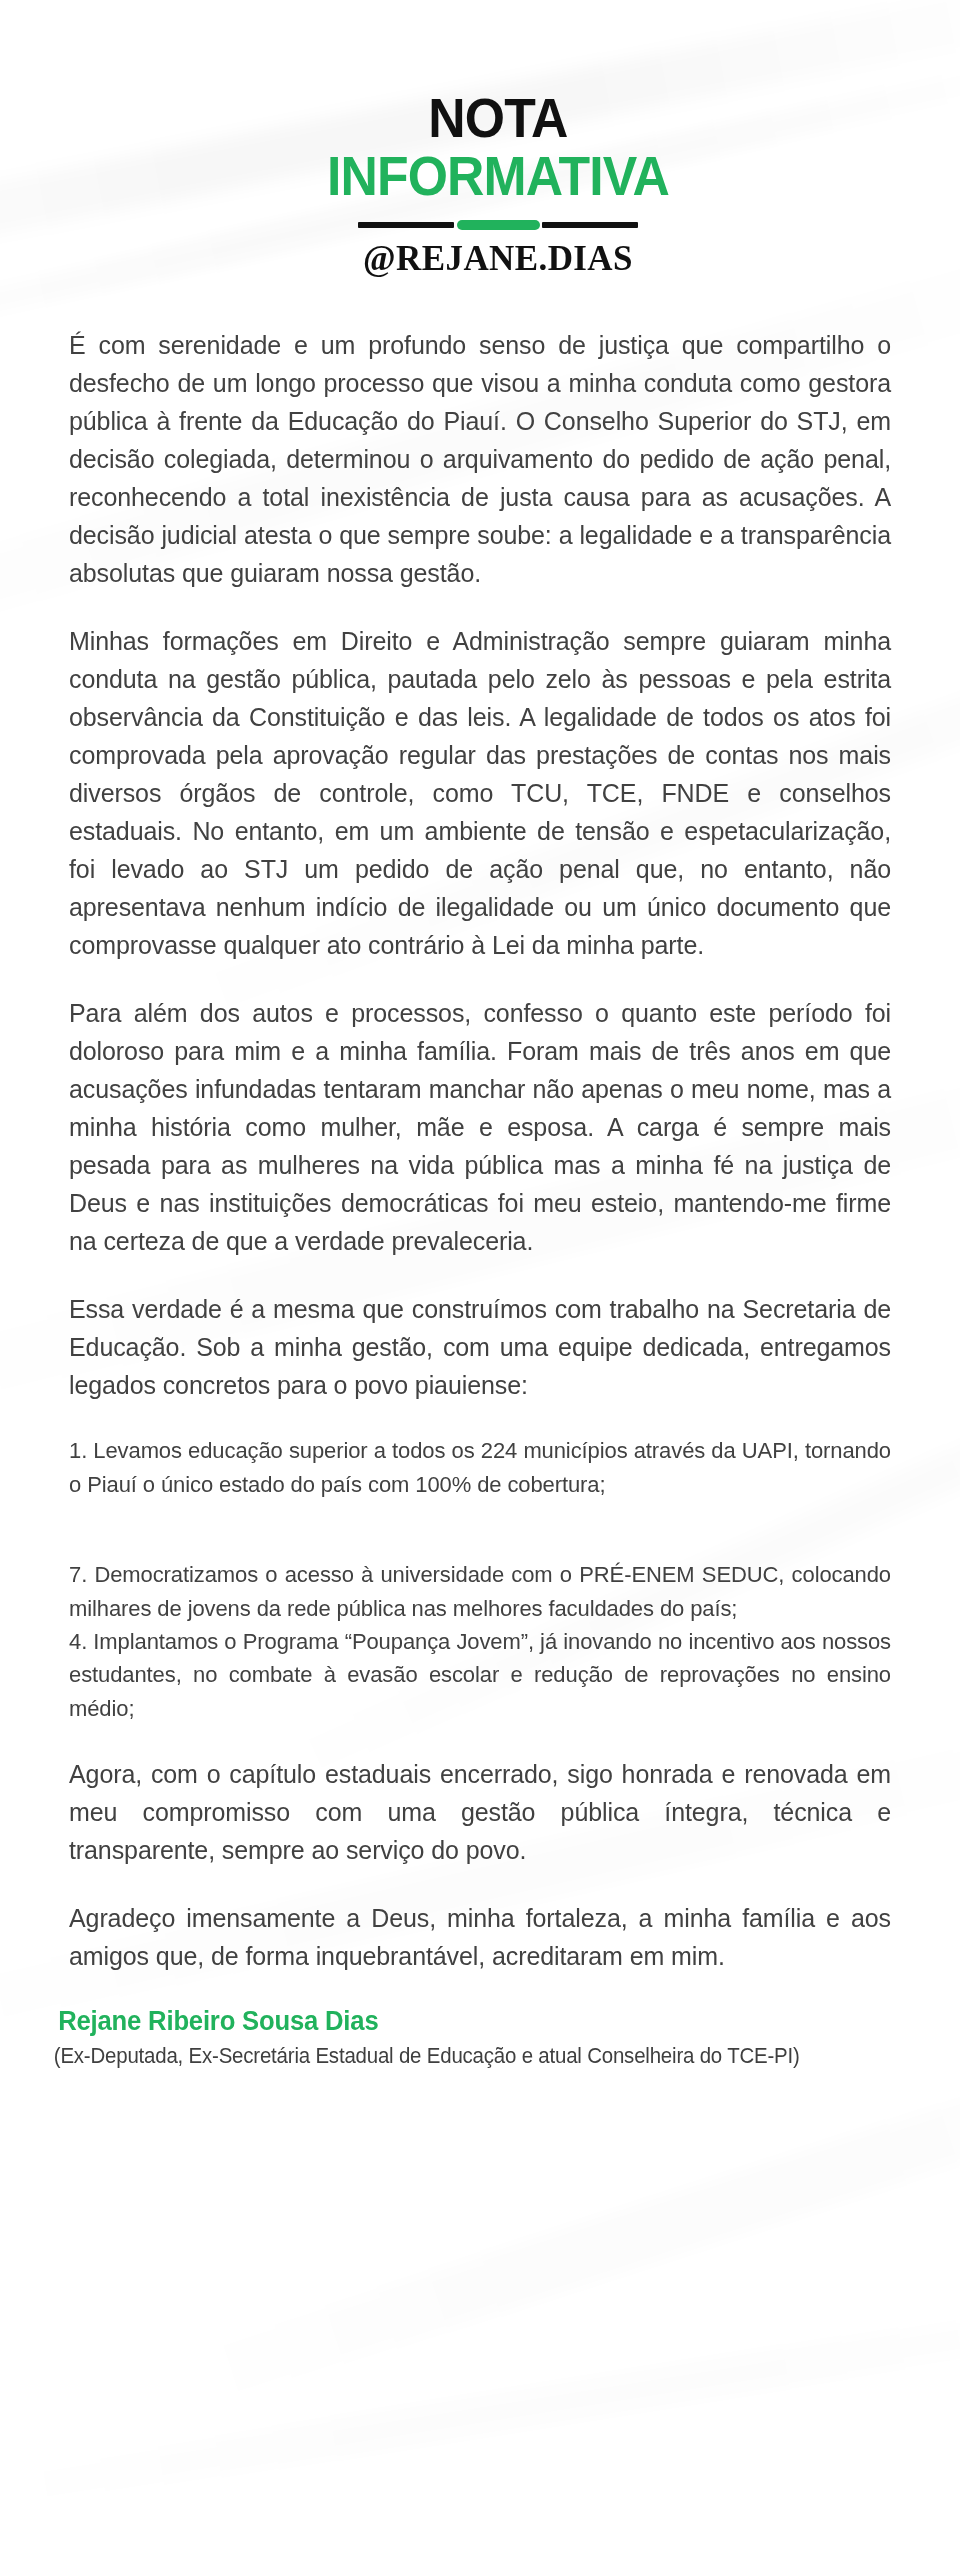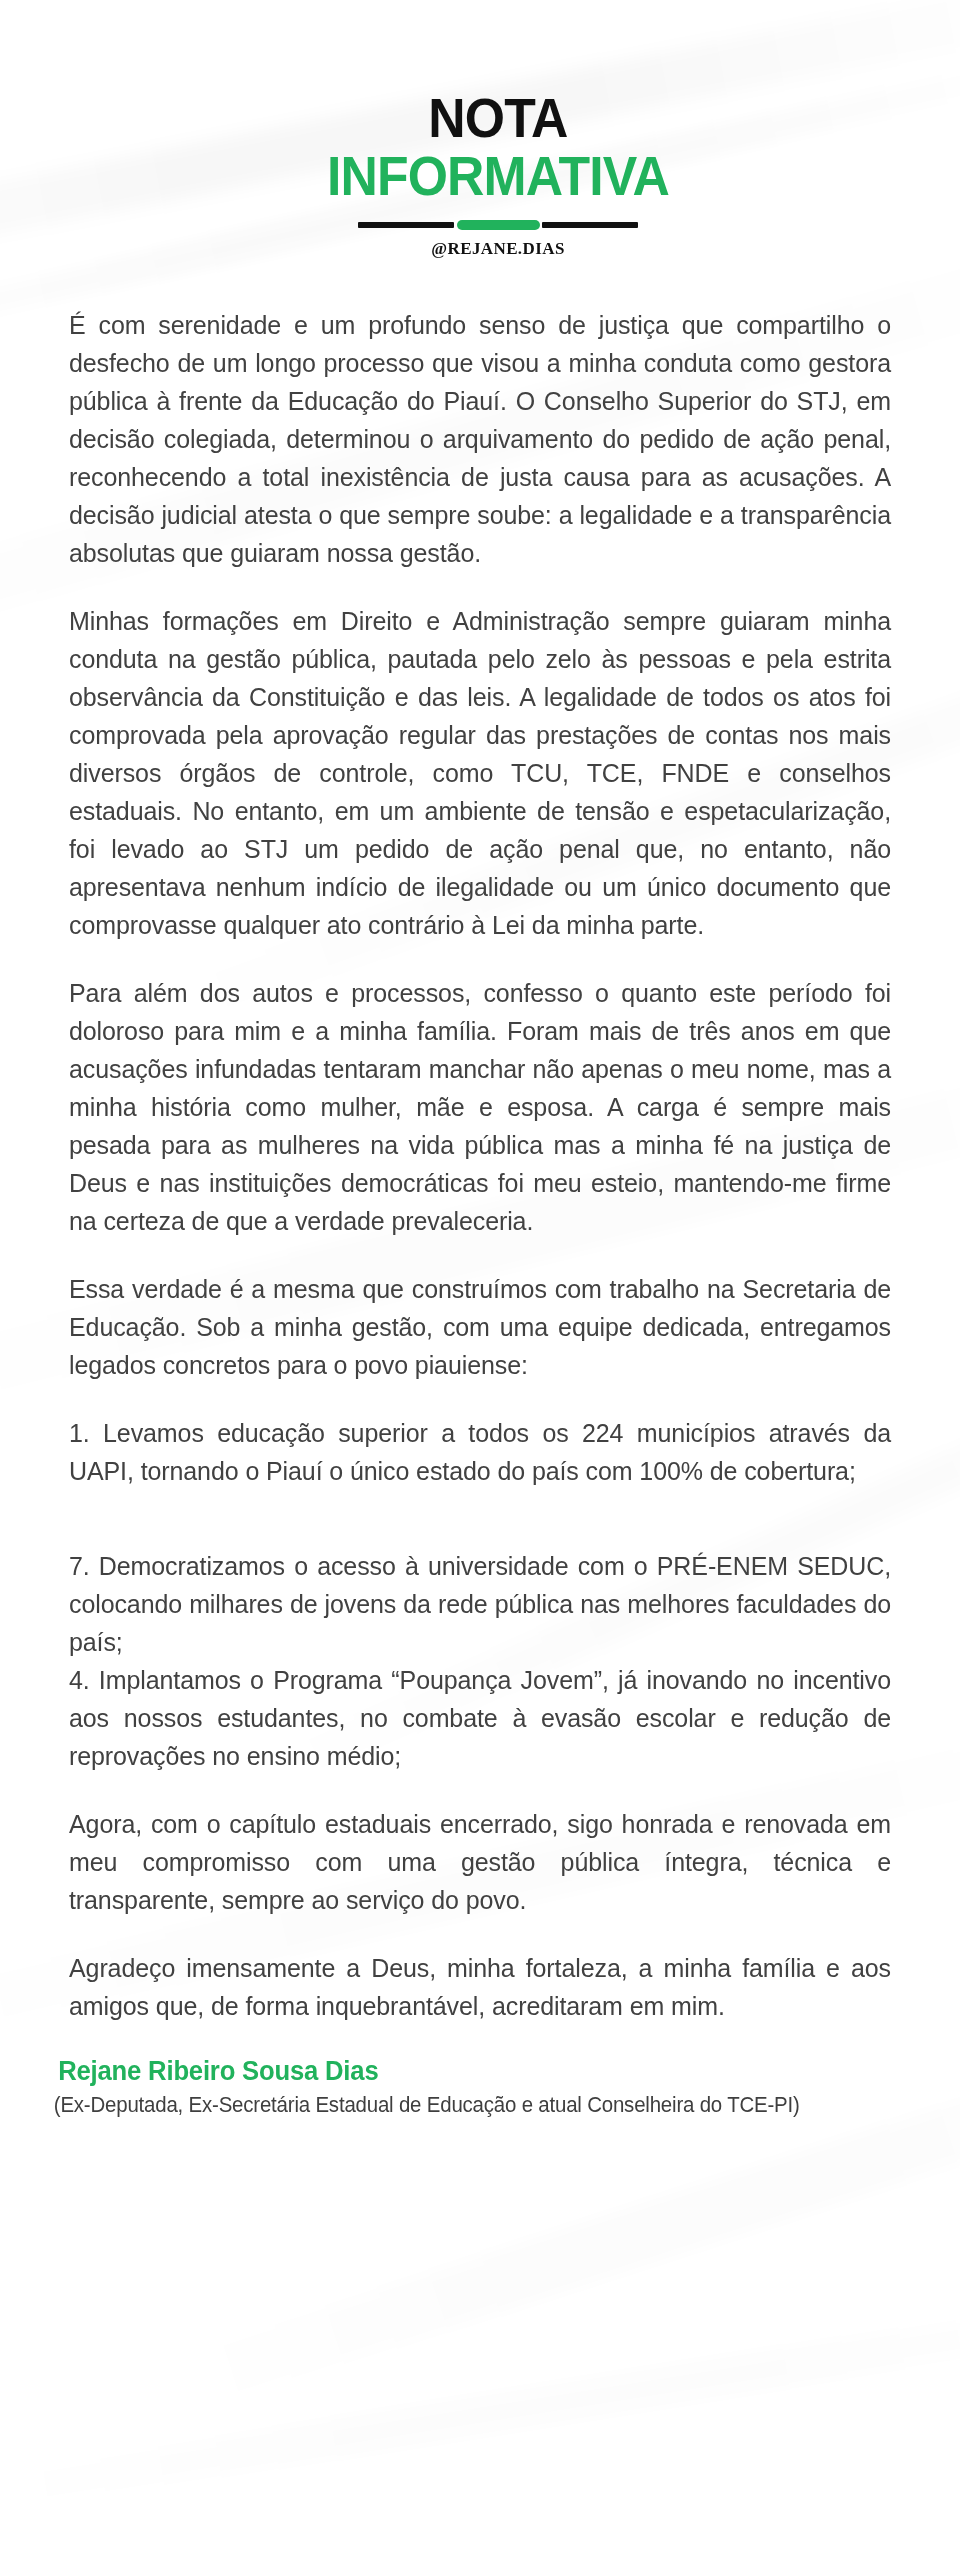--- a/index.html
+++ b/index.html
@@ -90,21 +90,21 @@
     width: 83px;
     height: 9.8px;
     background: #21b25c;
     border-radius: 5.3px;
     margin: 0 2.7px;
   }
 
   .handle {
     font-family: "Liberation Serif", serif;
     font-weight: 700;
-    font-size: 17px;
+    font-size: 35px;
     letter-spacing: 0.4px;
     color: #111111;
     margin-top: 9px;
   }
 
   
   .body {
     margin: 8px auto;
     padding: 39px 69px 0 69px;
   }
@@ -118,21 +118,21 @@
     letter-spacing: -0.1px;
   }
   p.para.tight {
     margin-bottom: 0;
   }
   .list-block {
     margin: 0 0 30px 0;
   }
   .list-block p {
     margin: 0;
-    font-size: 25px;
+    font-size: 22px;
     line-height: 1.52;
     text-align: justify;
     color: #414141;
     letter-spacing: -0.1px;
   }
   .list-gap {
     height: 27px;
   }
 
   

